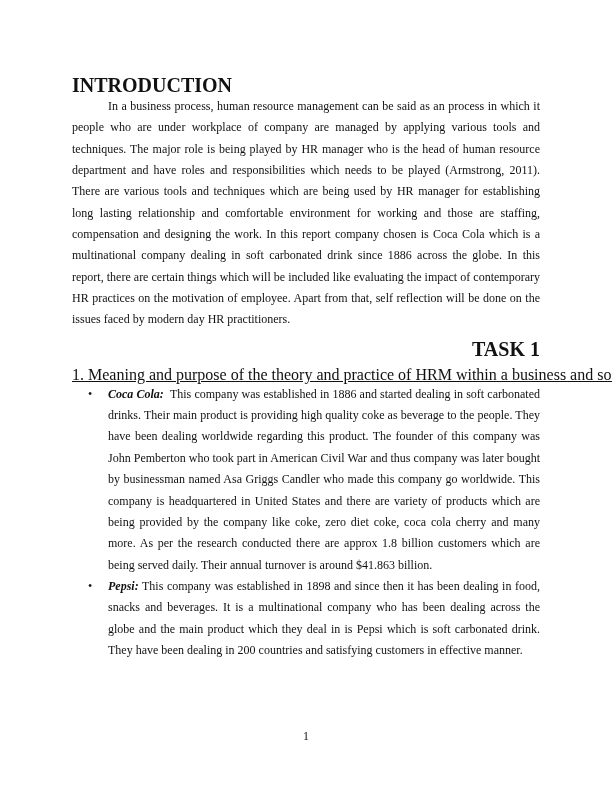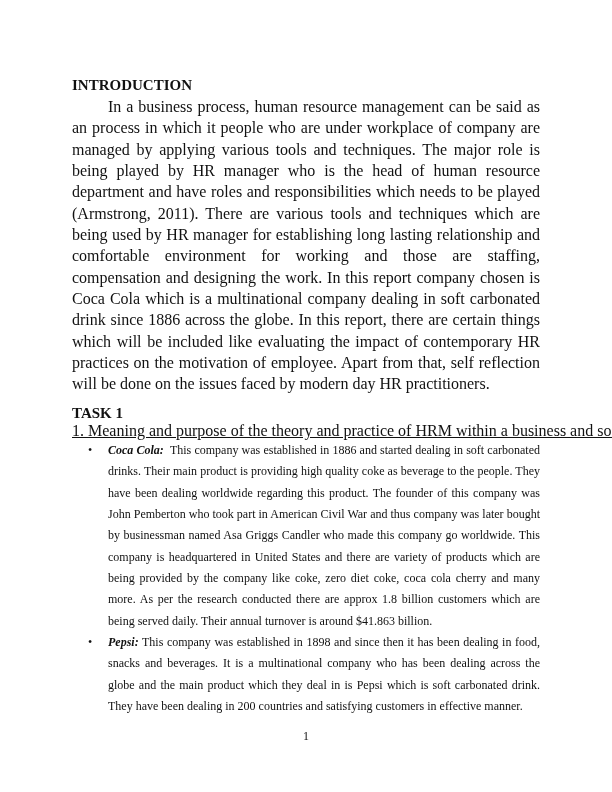--- a/index.html
+++ b/index.html
@@ -16,37 +16,38 @@
       color: #111111;
     }
     .page {
       position: absolute;
       left: 72px;
       top: 76px;
       width: 468px;
     }
     .h1 {
       font-weight: bold;
-      font-size: 15px;
+      font-size: 20px;
       line-height: 18px;
       margin: 0 0 2px 0;
       height: 18px;
     }
     p {
       margin: 0;
-      font-size: 16px;
+      font-size: 12px;
       line-height: 21.35px;
       text-align: justify;
     }
     .indent {
       text-indent: 36px;
     }
     .task-h {
       margin-top: 9px;
-      margin-bottom: 0;
+      margin-bottom: 8px;
+      text-align: right;
     }
     .sub-h {
       font-size: 16px;
       line-height: 18px;
       text-decoration: underline;
       margin: 0;
       white-space: nowrap;
     }
     ul.bullets {
       list-style: none;

